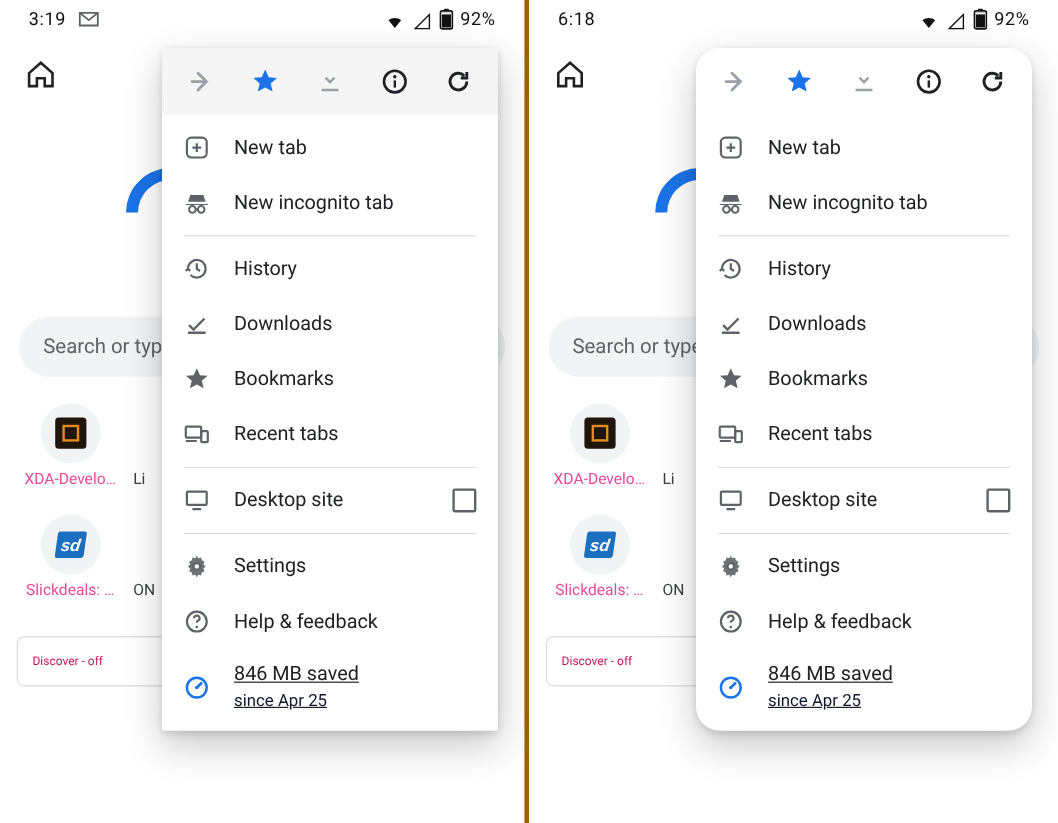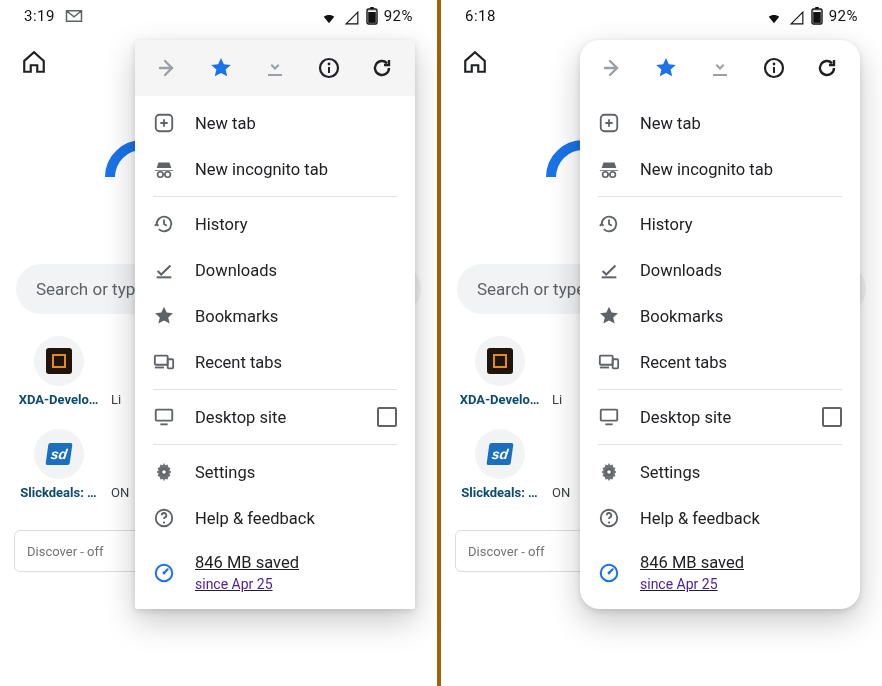--- a/index.html
+++ b/index.html
@@ -87,34 +87,34 @@
     align-items:center;
     gap: 10px;
   }
   .short-col{ display:flex; flex-direction:column; align-items:center; gap:6px; width:85px;}
   .favicon{
     width:50px; height:50px;
     border-radius:50%;
     background:#f1f3f4;
     display:flex; align-items:center; justify-content:center;
   }
-  .favlabel{ font-size:13px; color:#0c4a6e; max-width:85px; white-space:nowrap; overflow:hidden; text-overflow:ellipsis;font-weight:bold;}
+  .favlabel{ font-size:13px; color:#ec4899; max-width:85px; white-space:nowrap; overflow:hidden; text-overflow:ellipsis;}
   .discover{
     position:absolute;
     top: 530px;
     left: 14px;
     width: 130px;
     height: 42px;
     border:1px solid #dadce0;
     border-radius: 6px;
     display:flex;
     align-items:center;
     padding: 0 12px;
-    font-size:13px;
-    color:#737373;
+    font-size:10px;
+    color:#be185d;
   }
 
   
   .menu{
     position:absolute;
     top: 40px;
     right: 22px;
     width: 280px;
     background: #fff;
     box-shadow: 0 12px 32px rgba(0,0,0,.22), 0 2px 6px rgba(0,0,0,.12);
@@ -142,21 +142,21 @@
     display:flex;
     align-items:center;
     gap: 20px;
     padding: 12px 18px;
     font-size: 16.5px;
     color:#202124;
   }
   .menu-item .mico{ width:22px; height:22px; display:flex;align-items:center;justify-content:center; color:#5f6368;}
   .menu-item .label{ flex:1; }
   .menu-item.twoline .label{ line-height:1.25;text-decoration:underline; }
-  .menu-item.twoline .label .sub{ display:block; font-size:14px; color:#4c1d95; margin-top:2px;}
+  .menu-item.twoline .label .sub{ display:block; font-size:14px; color:#0f172a; margin-top:2px;}
   .menu-divider{
     height:1px; background:#e0e0e0;
     margin: 4px 18px;
   }
   .checkbox-outline{
     width:20px; height:20px;
     border: 2.2px solid #5f6368;
     border-radius:2px;
   }
 

